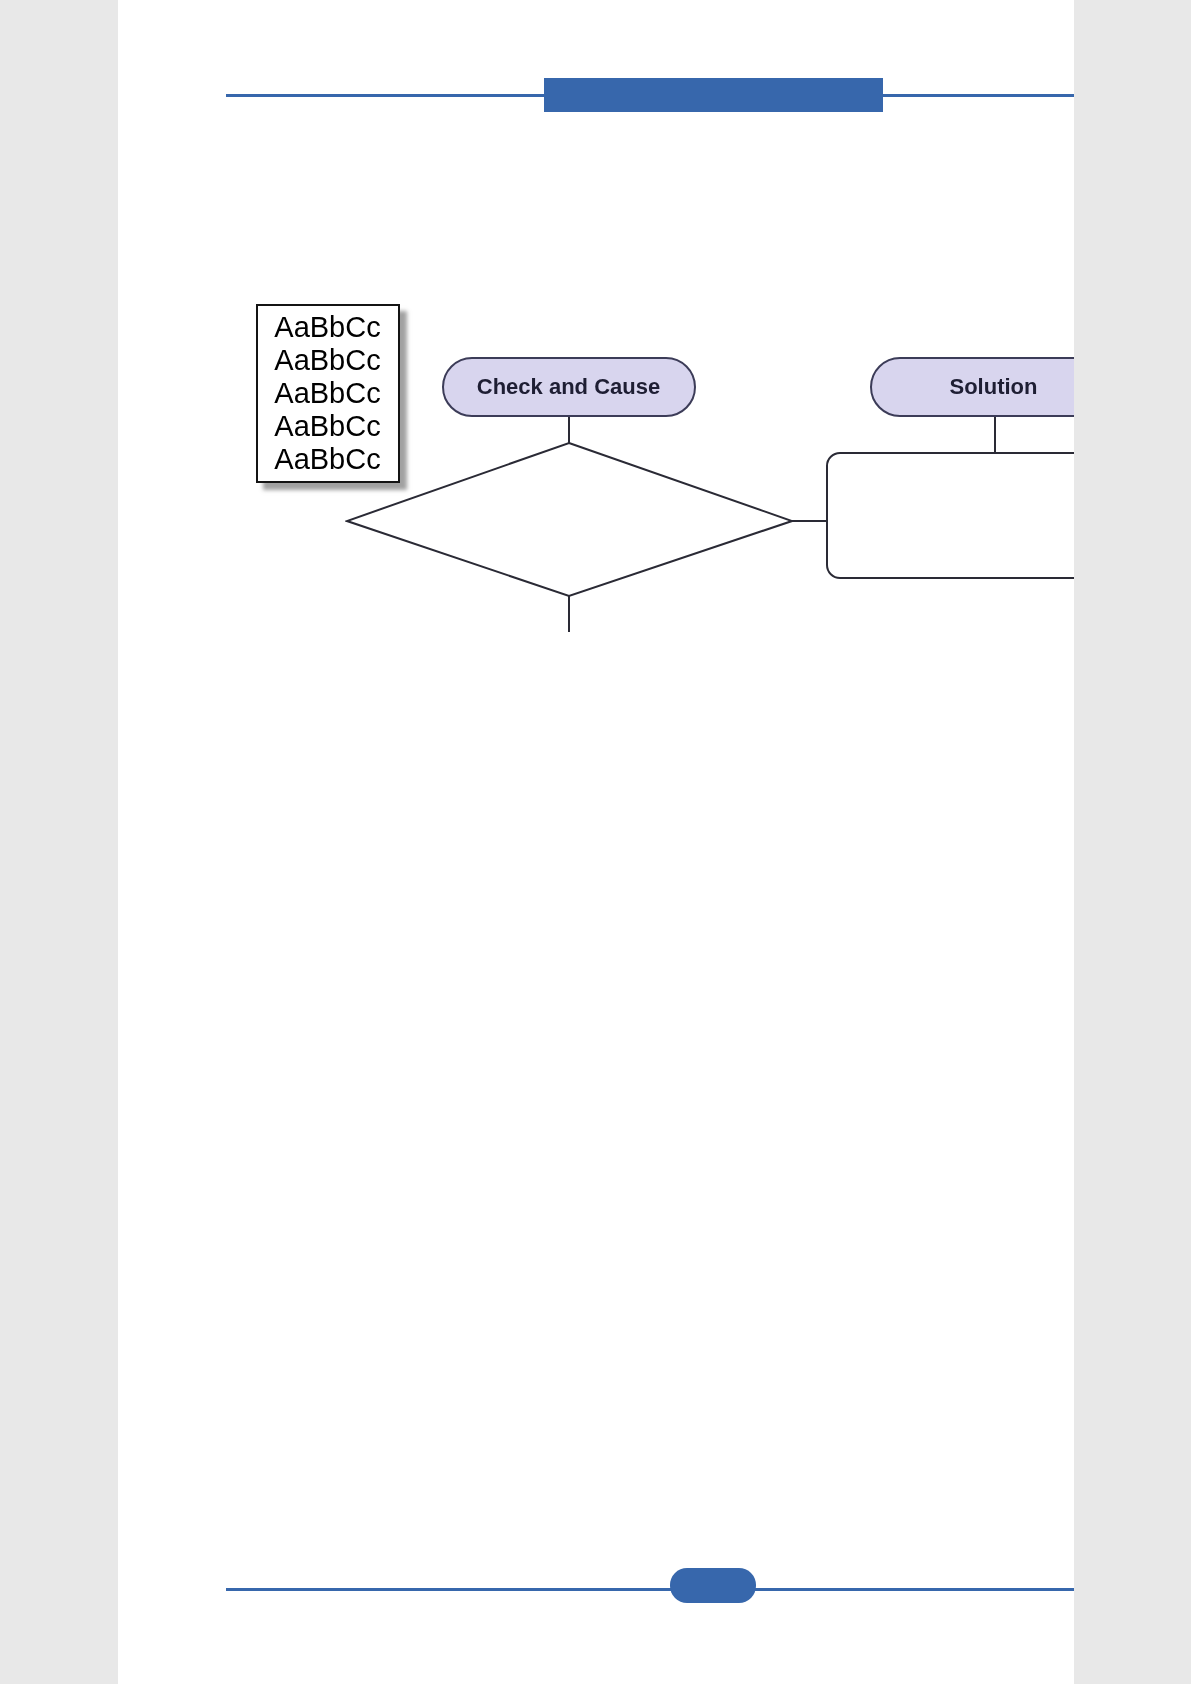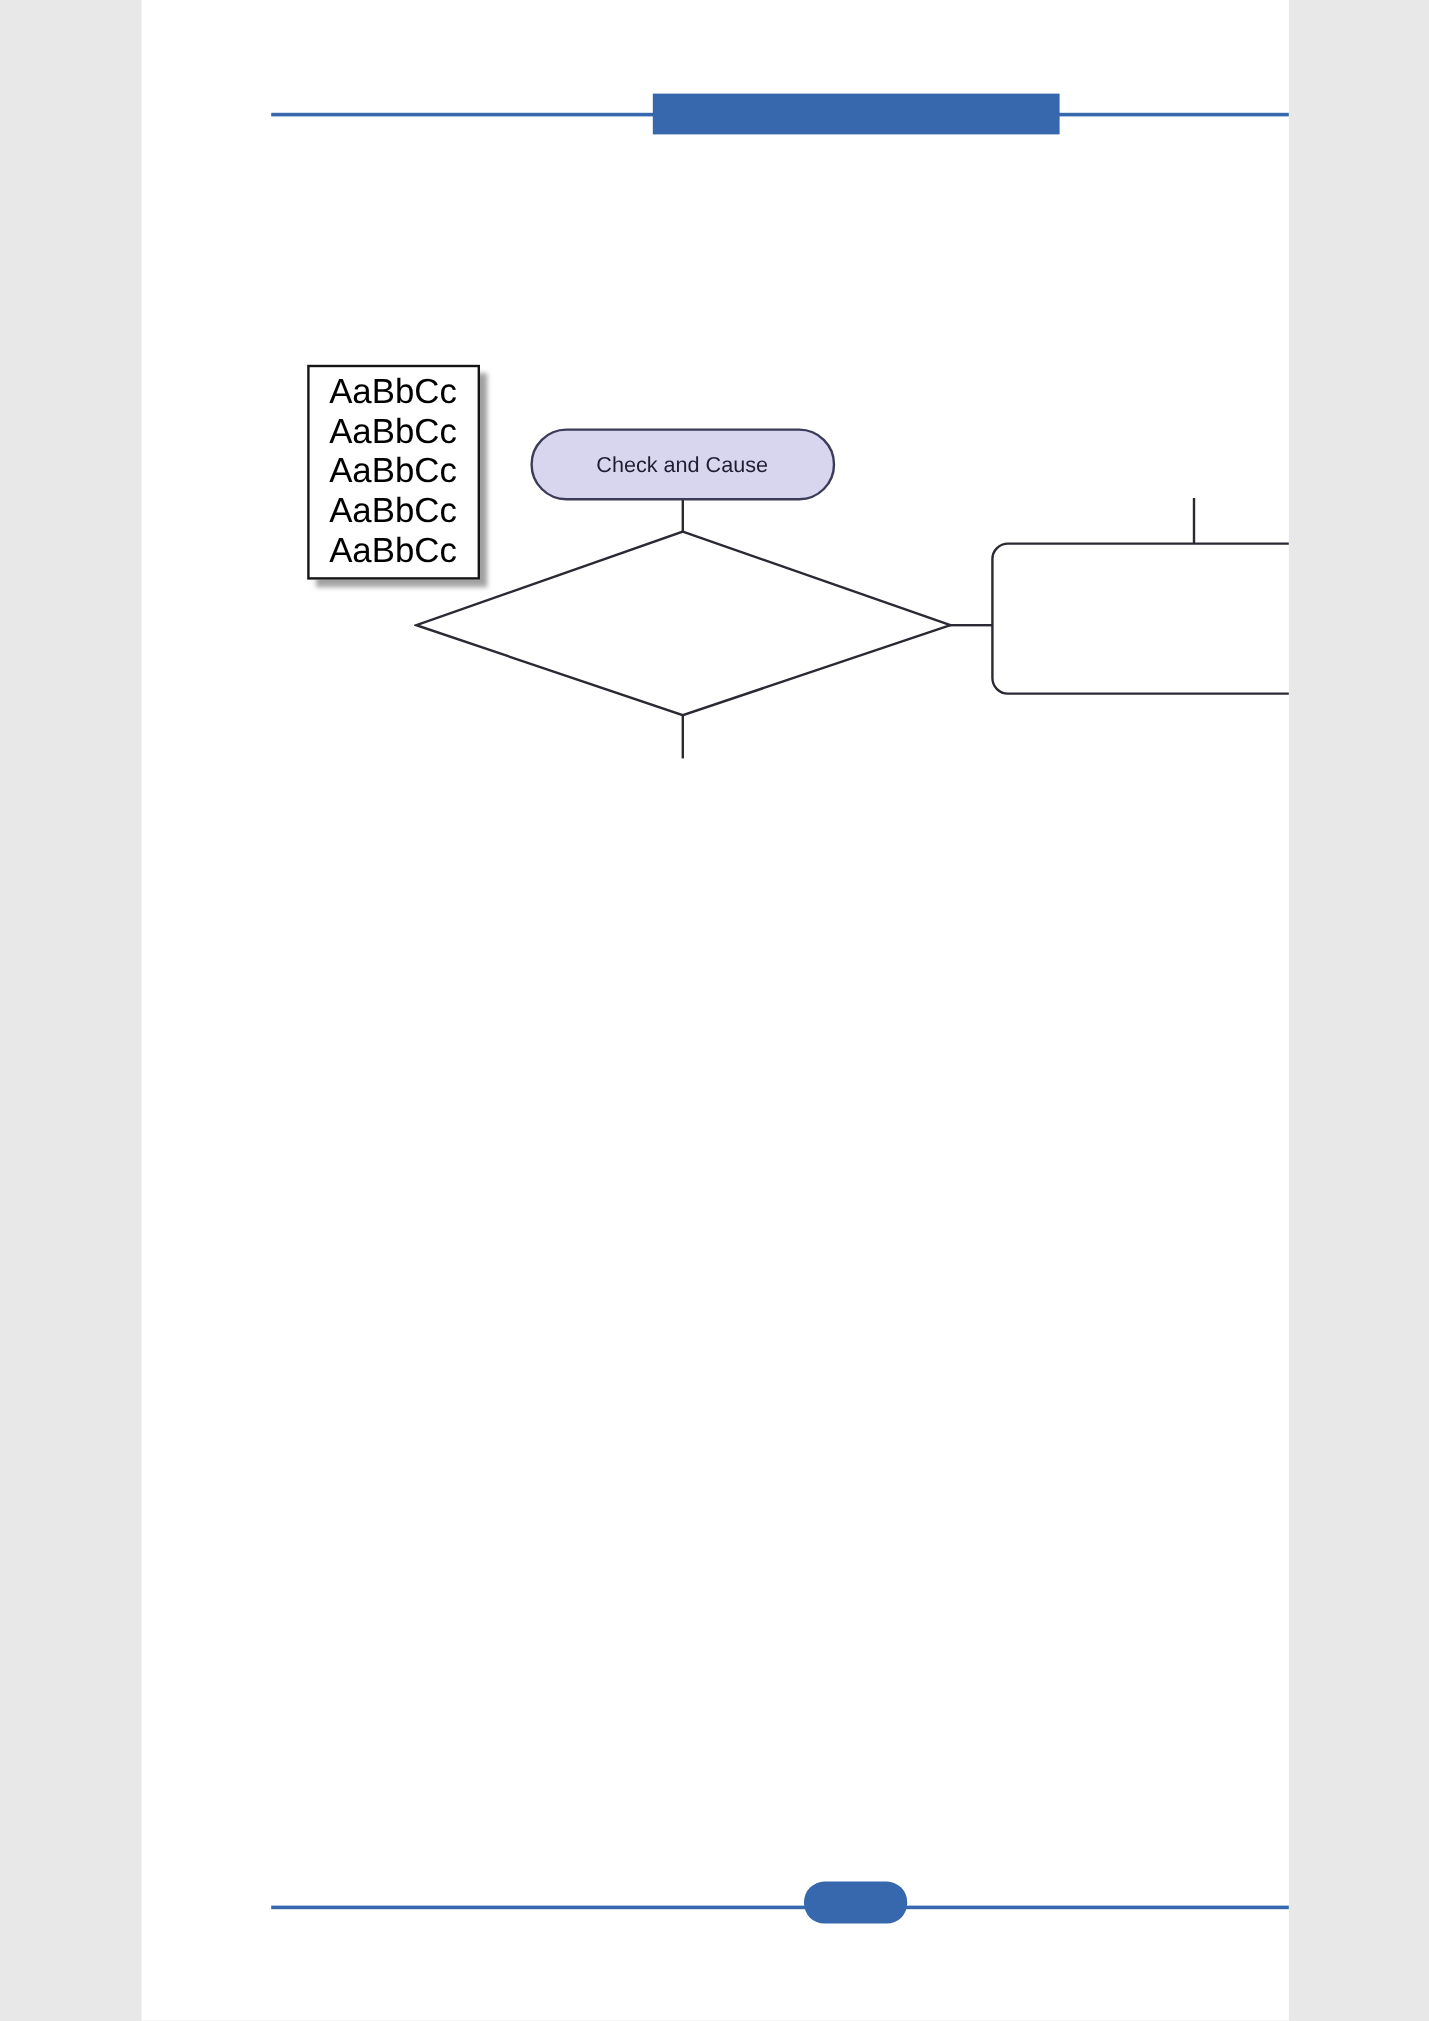--- a/index.html
+++ b/index.html
@@ -49,21 +49,21 @@
   }
   
   .pill{
     position:absolute;width:254px;height:60px;box-sizing:border-box;
     background:var(--pill-fill);
     border:2px solid var(--pill-border);
     border-radius:30px;
     display:flex;align-items:center;justify-content:center;
   }
   .pill .pill-label{
-    font-size:18px;font-weight:normal;color:var(--text-dark);
+    font-size:22px;font-weight:bold;color:var(--text-dark);
   }
   .pill.check{left:324px;top:357px;}
   .pill.solution{left:752px;top:357px;width:248px;}
   .pill.end{left:324px;top:630px;}
   .solution-box{
     position:absolute;left:708px;top:452px;width:344px;height:127px;
     box-sizing:border-box;
     background:#fff;border:2px solid var(--shape-border);
     border-radius:14px;
   }
@@ -92,20 +92,23 @@
 
   <div class="connector conn-check-decision"></div>
   <div class="connector conn-solution-box"></div>
   <div class="connector conn-decision-box"></div>
   <div class="connector conn-decision-end"></div>
 
   <div class="pill check">
     <span class="pill-label">Check and Cause</span>
   </div>
 
+  <div class="pill solution">
+    <span class="pill-label">Solution</span>
+  </div>
 
   <svg class="diamond-svg" width="449" height="157" viewBox="0 0 449 157">
     <polygon points="224,2 447,80 224,155 2,80" fill="#ffffff" stroke="#2A2A35" stroke-width="2" stroke-linejoin="miter"></polygon>
   </svg>
 
   <div class="solution-box"></div>
 
 
   <div class="rule footer"></div>
   <div class="page-badge"></div>

